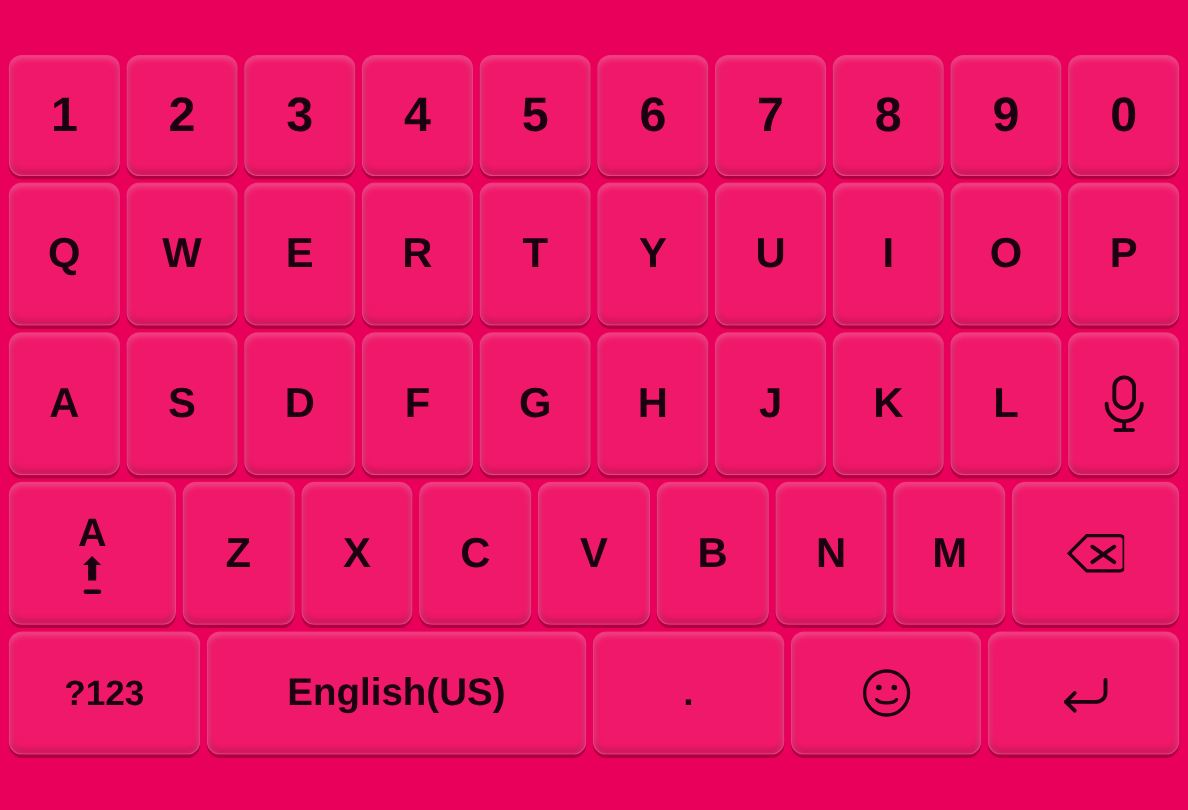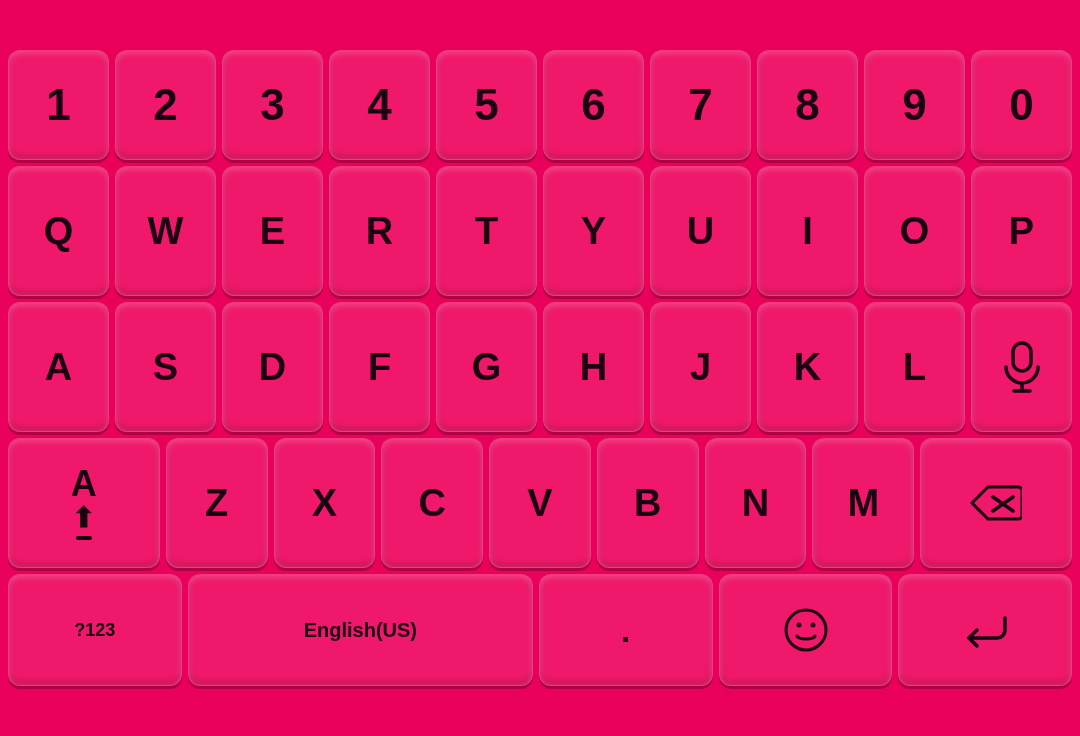--- a/index.html
+++ b/index.html
@@ -173,22 +173,22 @@
   <div class="key key-wide backspace-icon">
     <svg width="52" height="38" viewBox="0 0 52 38" fill="none" xmlns="http://www.w3.org/2000/svg">
       <path d="M18 3H48C50.209 3 52 4.791 52 7V31C52 33.209 50.209 35 48 35H18L2 19L18 3Z" stroke="#1a0010" stroke-width="3" fill="none"></path>
       <line x1="23" y1="13" x2="43" y2="27" stroke="#1a0010" stroke-width="3.5" stroke-linecap="round"></line>
       <line x1="43" y1="13" x2="23" y2="27" stroke="#1a0010" stroke-width="3.5" stroke-linecap="round"></line>
     </svg>
   </div>
 </div>
 
 <div class="keyboard-row">
-  <div class="key key-bottom key-wide" style="font-size:18px;">?123</div>
-  <div class="key key-bottom key-space" style="font-size:20px;">English(US)</div>
+  <div class="key key-bottom key-wide" style="font-size:32px;">?123</div>
+  <div class="key key-bottom key-space" style="font-size:35px;">English(US)</div>
   <div class="key key-bottom key-wide" style="font-size:34px;">.</div>
   <div class="key key-bottom key-wide emoji-icon">
     <svg width="48" height="48" viewBox="0 0 48 48" fill="none" xmlns="http://www.w3.org/2000/svg">
       <circle cx="24" cy="24" r="20" stroke="#1a0010" stroke-width="3" fill="none"></circle>
       <circle cx="17" cy="19" r="2.5" fill="#1a0010"></circle>
       <circle cx="31" cy="19" r="2.5" fill="#1a0010"></circle>
       <path d="M15 30c2 4 16 4 18 0" stroke="#1a0010" stroke-width="3" stroke-linecap="round" fill="none"></path>
     </svg>
   </div>
   <div class="key key-bottom key-wide enter-icon">

